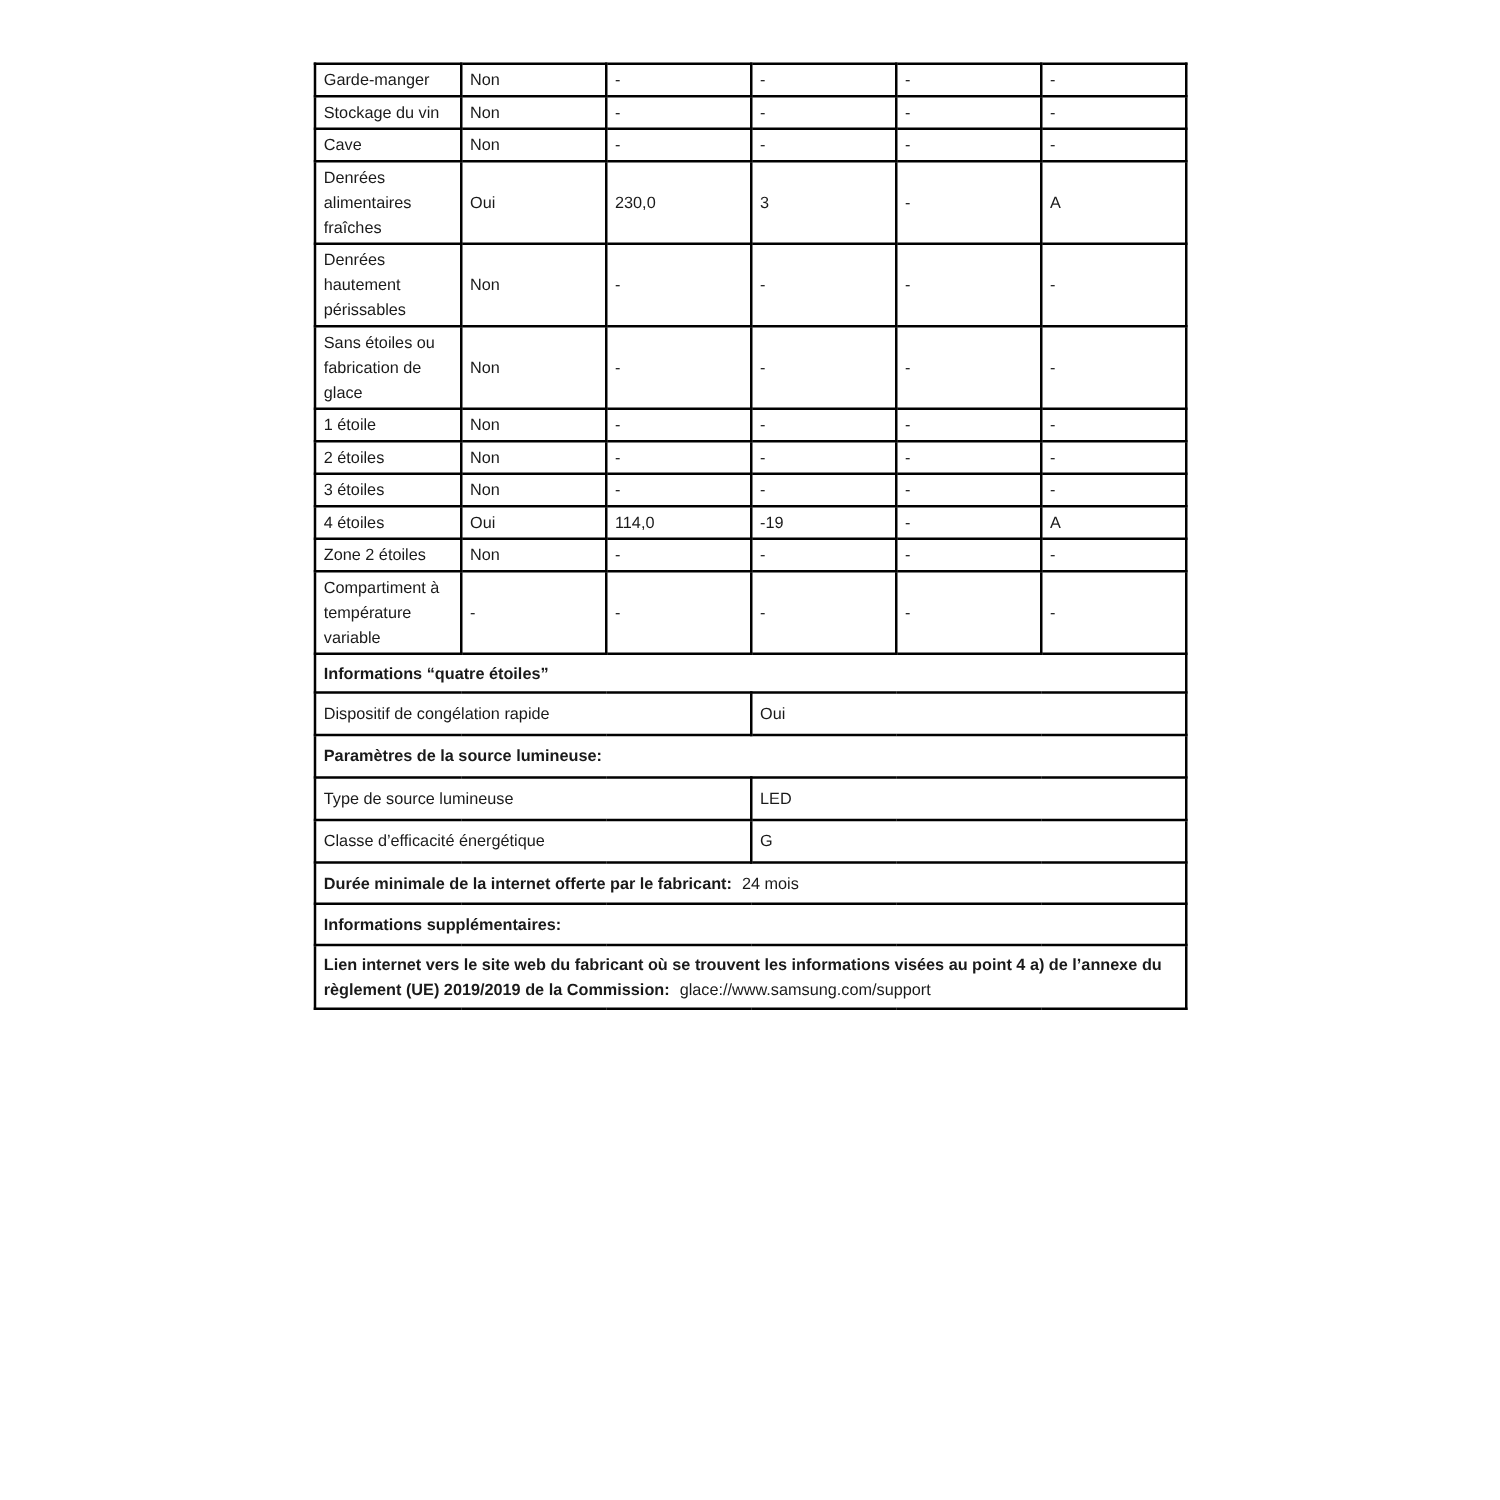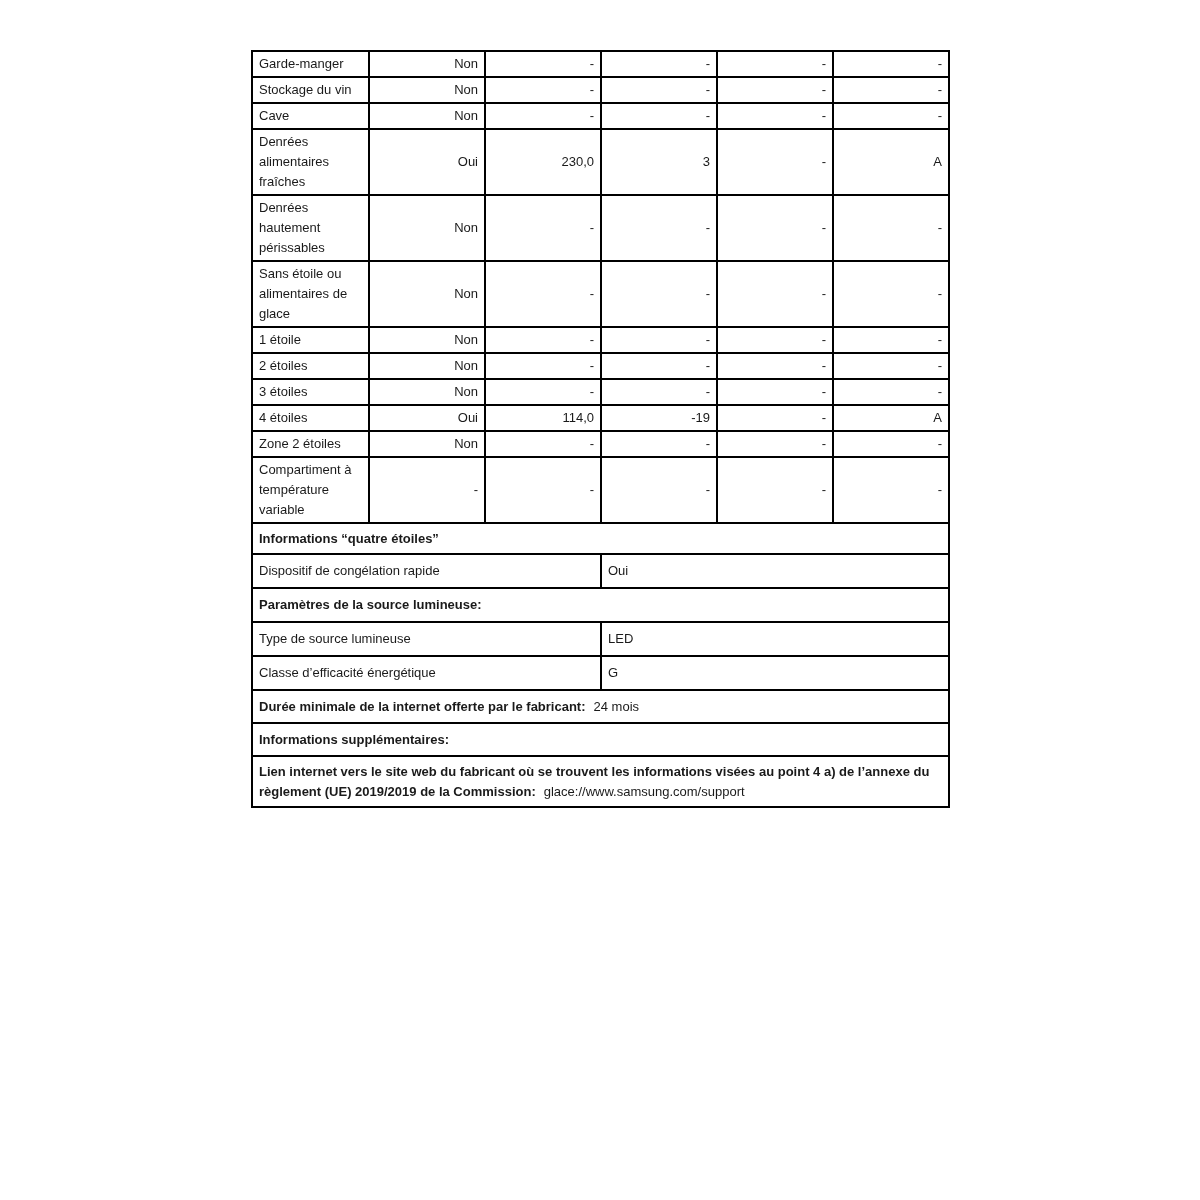--- a/index.html
+++ b/index.html
@@ -28,21 +28,21 @@
   }
   table.fiche td {
     border: 2px solid #000000;
     font-size: 13px;
     line-height: 20px;
     vertical-align: middle;
     padding: 2px 6px;
     overflow: hidden;
   }
   td.lbl  { text-align: left; }
-  td.val  { text-align: right; }
+  td.val  { text-align: left; }
   td.sect { font-weight: bold; text-align: left; padding-left: 8px; }
   td.kv-l { text-align: left; padding-left: 8px; }
   td.kv-v { text-align: left; padding-left: 8px; }
   .b { font-weight: bold; }
   .inline-val { margin-left: 8px; font-weight: normal; }
   tr.h25 { height: 25px; }
   tr.h24 { height: 24px; }
   tr.h66 { height: 66px; padding-left: 12px; }
   tr.h31 { height: 31px; }
   tr.h34 { height: 34px; padding-left: 24px; }
@@ -105,21 +105,21 @@
       </tr>
       <tr class="h66">
         <td class="lbl">Denrées hautement périssables</td>
         <td class="val">Non</td>
         <td class="val">-</td>
         <td class="val">-</td>
         <td class="val">-</td>
         <td class="val">-</td>
       </tr>
       <tr class="h66">
-        <td class="lbl">Sans étoile ou alimentaires de glace</td>
+        <td class="lbl">Sans étoiles ou fabrication de glace</td>
         <td class="val">Non</td>
         <td class="val">-</td>
         <td class="val">-</td>
         <td class="val">-</td>
         <td class="val">-</td>
       </tr>
       <tr class="h25">
         <td class="lbl">1 étoile</td>
         <td class="val">Non</td>
         <td class="val">-</td>

